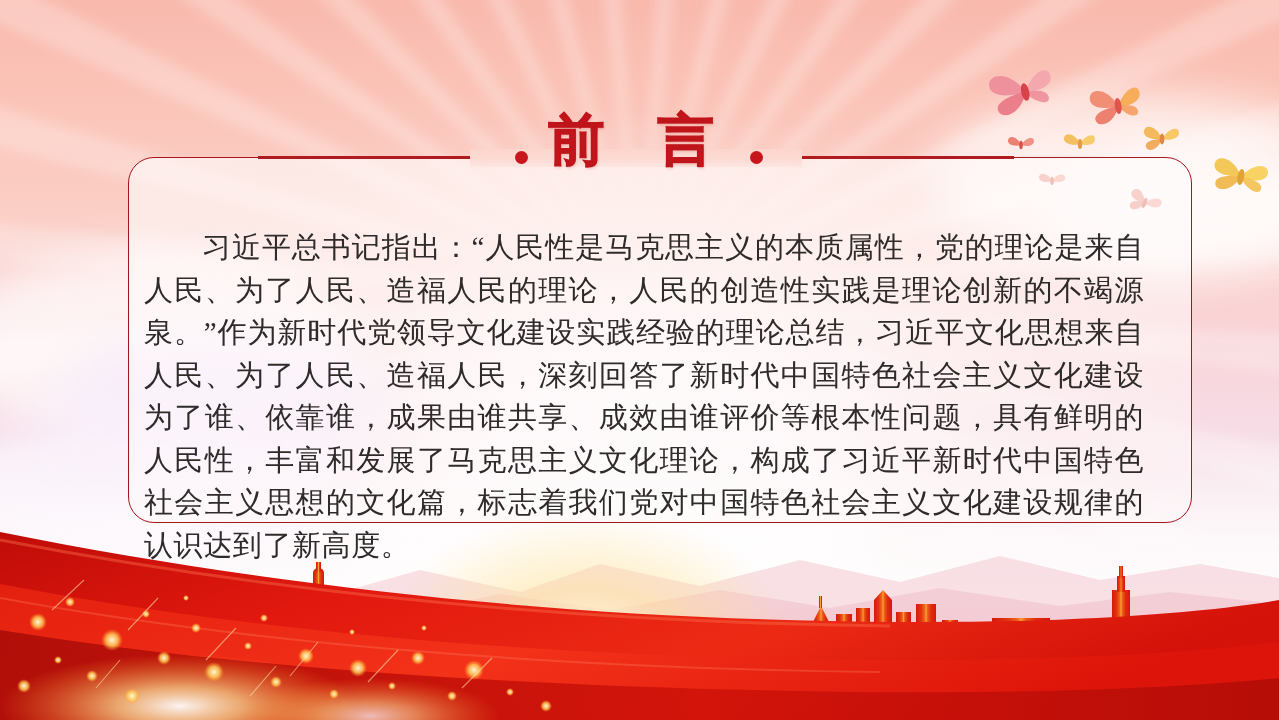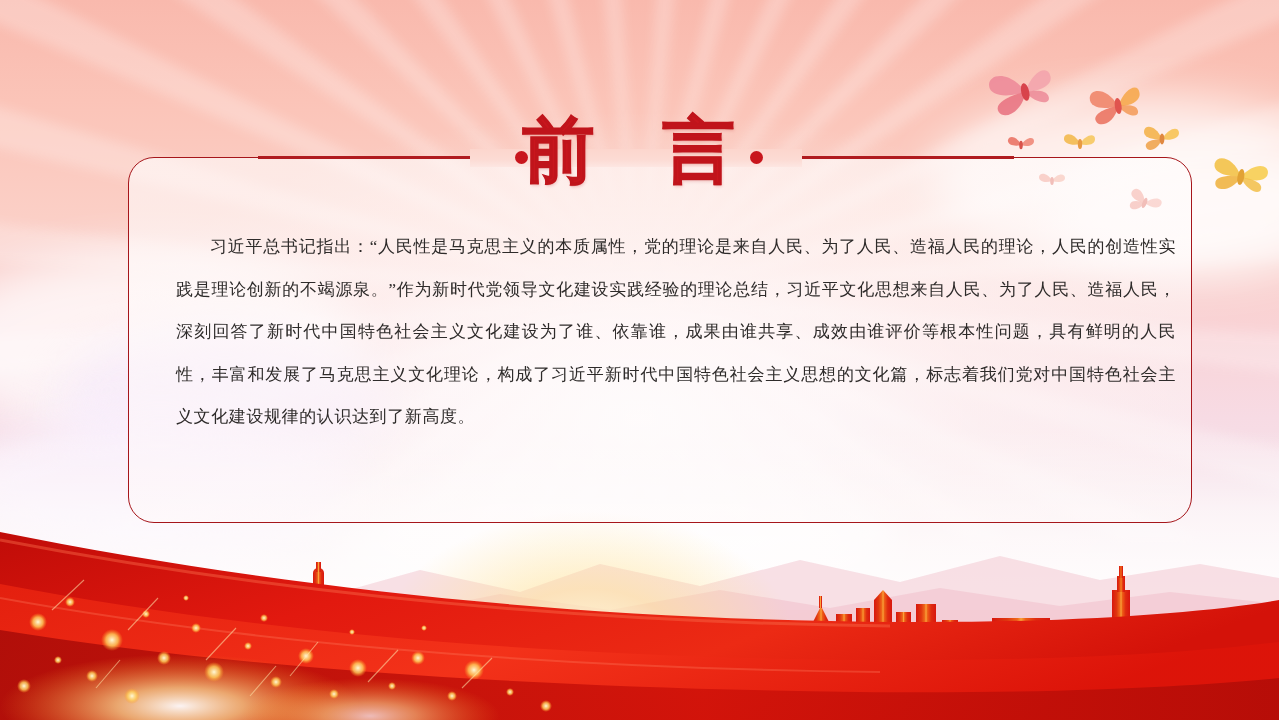--- a/index.html
+++ b/index.html
@@ -81,30 +81,30 @@
   .tick.left{left:258px;width:212px;}
   .tick.right{left:802px;width:212px;}
   .dot{position:absolute;top:151px;width:13px;height:13px;border-radius:50%;background:#c8161d;}
   .dot.left{left:515px;}
   .dot.right{left:750px;}
 
   .title{
     position:absolute;left:0;right:0;top:103px;
     text-align:center;
     font-family:"DejaVu Serif","Liberation Serif",serif;
-    font-size:72px;font-weight:bold;color:#c8161d;
+    font-size:56px;font-weight:bold;color:#c8161d;
     letter-spacing:.30em;
     text-shadow:0 1px 0 rgba(180,20,25,.35), 1px 2px 3px rgba(190,40,40,.22);
     -webkit-text-stroke:1.2px #c0141b;
   }
 
   .body-text{
-    position:absolute;left:176px;top:226px;width:1000px;
+    position:absolute;left:144px;top:226px;width:1000px;
     font-family:"Liberation Serif","DejaVu Serif",serif;
-    font-size:17px;
+    font-size:29px;
     line-height:42.5px;
     color:#2e2b2a;
     text-align:justify;
     text-justify:inter-ideograph;
     text-indent:2em;
     letter-spacing:.6px;
   }
 </style>
 </head>
 <body>

